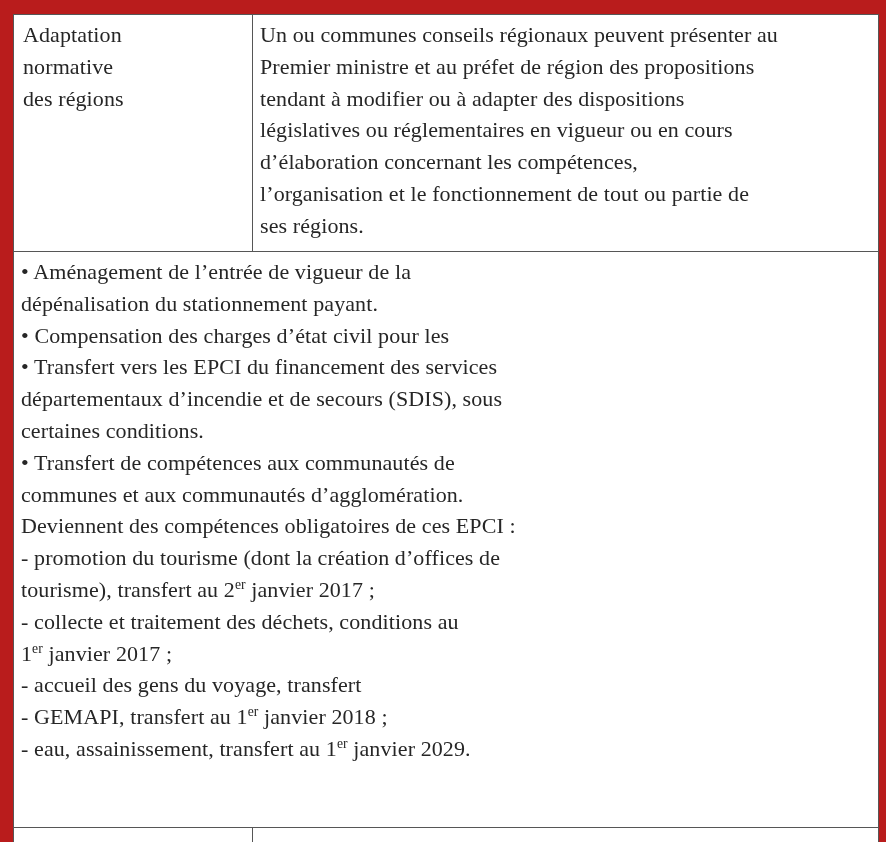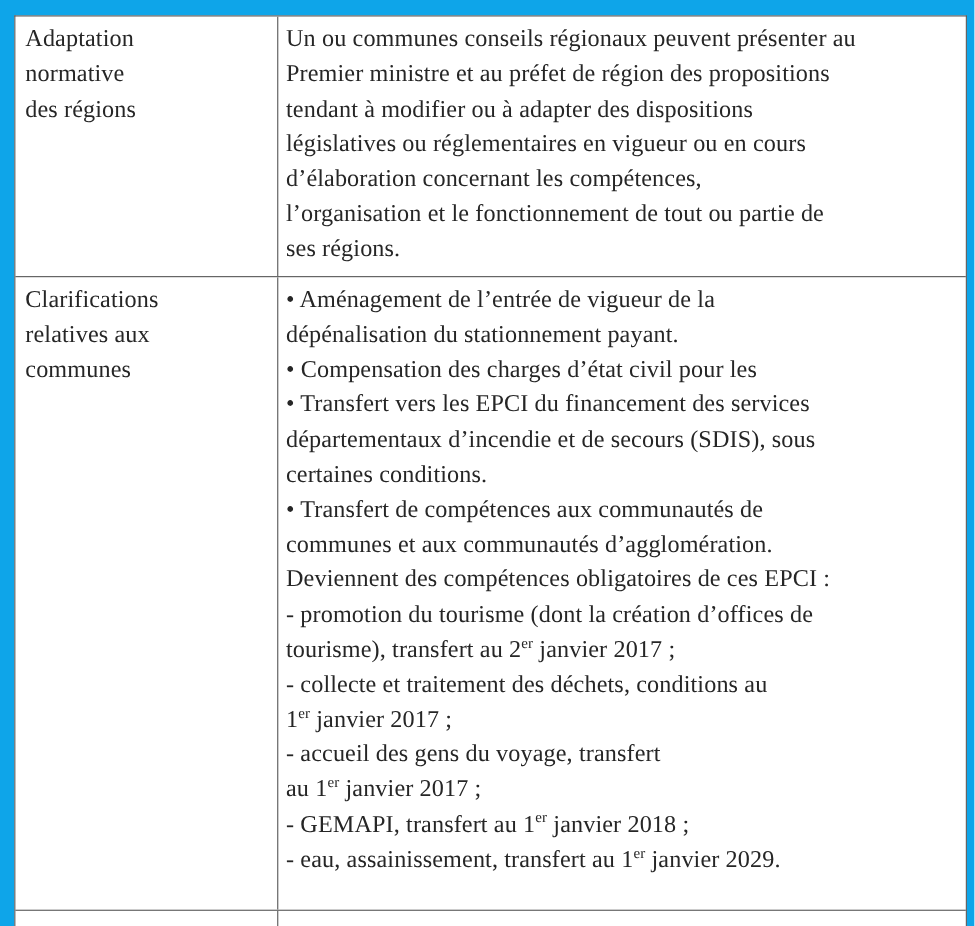--- a/index.html
+++ b/index.html
@@ -8,21 +8,21 @@
     width: 886px;
     height: 842px;
     background: #ffffff;
     overflow: hidden;
     font-family: "Liberation Serif", "DejaVu Serif", serif;
   }
   .page {
     position: relative;
     width: 886px;
     height: 842px;
-    background: #0ea5e9;
+    background: #b91c1c;
     overflow: hidden;
   }
   .doc-table {
     position: absolute;
     left: 13px;
     top: 14px;
     width: 866px;
     box-sizing: border-box;
     border: 1px solid #565656;
     border-bottom: none;
@@ -81,41 +81,35 @@
           <div class="line"><span>Un ou communes conseils régionaux peuvent présenter au</span></div>
           <div class="line"><span>Premier ministre et au préfet de région des propositions</span></div>
           <div class="line"><span>tendant à modifier ou à adapter des dispositions</span></div>
           <div class="line"><span>législatives ou réglementaires en vigueur ou en cours</span></div>
           <div class="line"><span>d’élaboration concernant les compétences,</span></div>
           <div class="line"><span>l’organisation et le fonctionnement de tout ou partie de</span></div>
           <div class="line"><span>ses régions.</span></div>
         </div>
       </div>
       <div class="trow row-1" style="border-bottom-color: rgb(86, 86, 86);">
-        <div class="cell term" style="border-right-color: rgb(86, 86, 86);">
-          <div class="line">Clarifications</div>
-          <div class="line">relatives aux</div>
-          <div class="line">communes</div>
-        </div>
         <div class="cell content">
           <div class="line"><span>• Aménagement de l’entrée de vigueur de la</span></div>
           <div class="line"><span>dépénalisation du stationnement payant.</span></div>
           <div class="line"><span>• Compensation des charges d’état civil pour les</span></div>
           <div class="line"><span>• Transfert vers les EPCI du financement des services</span></div>
           <div class="line"><span>départementaux d’incendie et de secours (SDIS), sous</span></div>
           <div class="line"><span>certaines conditions.</span></div>
           <div class="line"><span>• Transfert de compétences aux communautés de</span></div>
           <div class="line"><span>communes et aux communautés d’agglomération.</span></div>
           <div class="line"><span>Deviennent des compétences obligatoires de ces EPCI :</span></div>
           <div class="line"><span>- promotion du tourisme (dont la création d’offices de</span></div>
           <div class="line"><span>tourisme), transfert au 2</span><sup>er</sup><span> janvier 2017 ;</span></div>
           <div class="line"><span>- collecte et traitement des déchets, conditions au</span></div>
           <div class="line"><span>1</span><sup>er</sup><span> janvier 2017 ;</span></div>
           <div class="line"><span>- accueil des gens du voyage, transfert</span></div>
-          <div class="line"><span>au 1</span><sup>er</sup><span> janvier 2017 ;</span></div>
           <div class="line"><span>- GEMAPI, transfert au 1</span><sup>er</sup><span> janvier 2018 ;</span></div>
           <div class="line"><span>- eau, assainissement, transfert au 1</span><sup>er</sup><span> janvier 2029.</span></div>
         </div>
       </div>
       <div class="trow row-2" style="border-bottom-color: rgb(86, 86, 86);">
         <div class="cell term" style="border-right-color: rgb(86, 86, 86);"></div>
         <div class="cell content"></div>
       </div>
     </div>
 </div>

